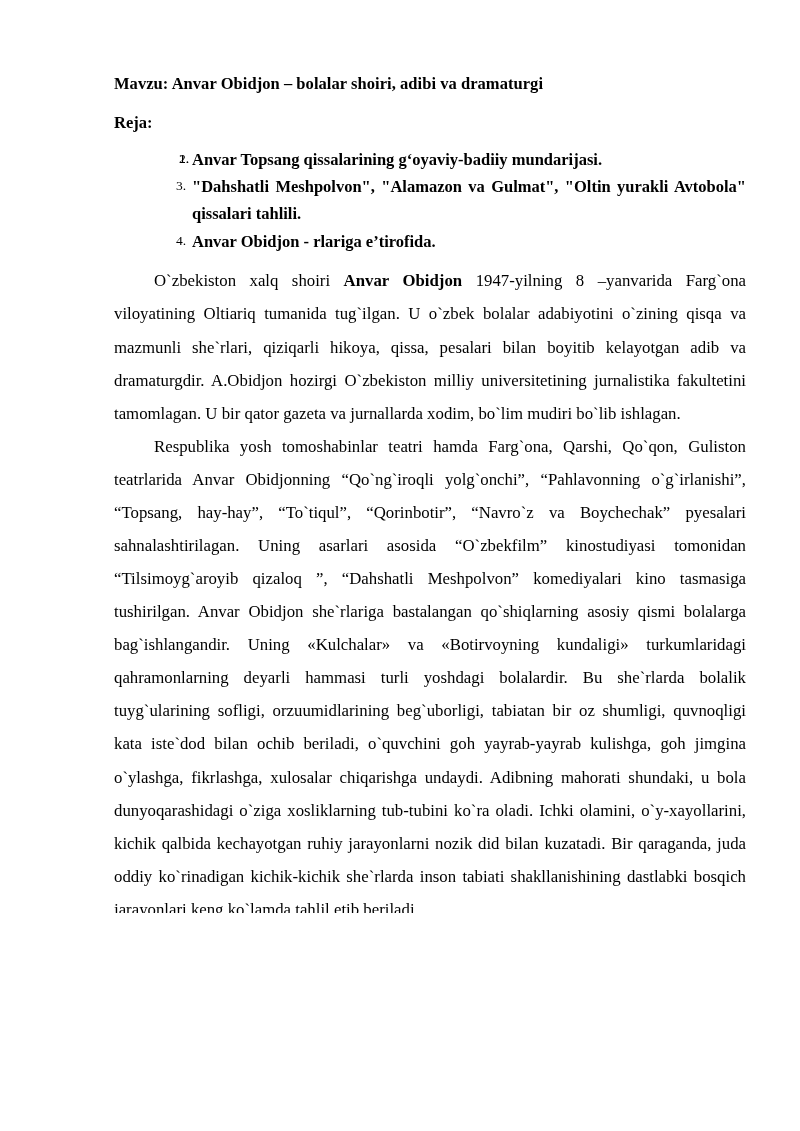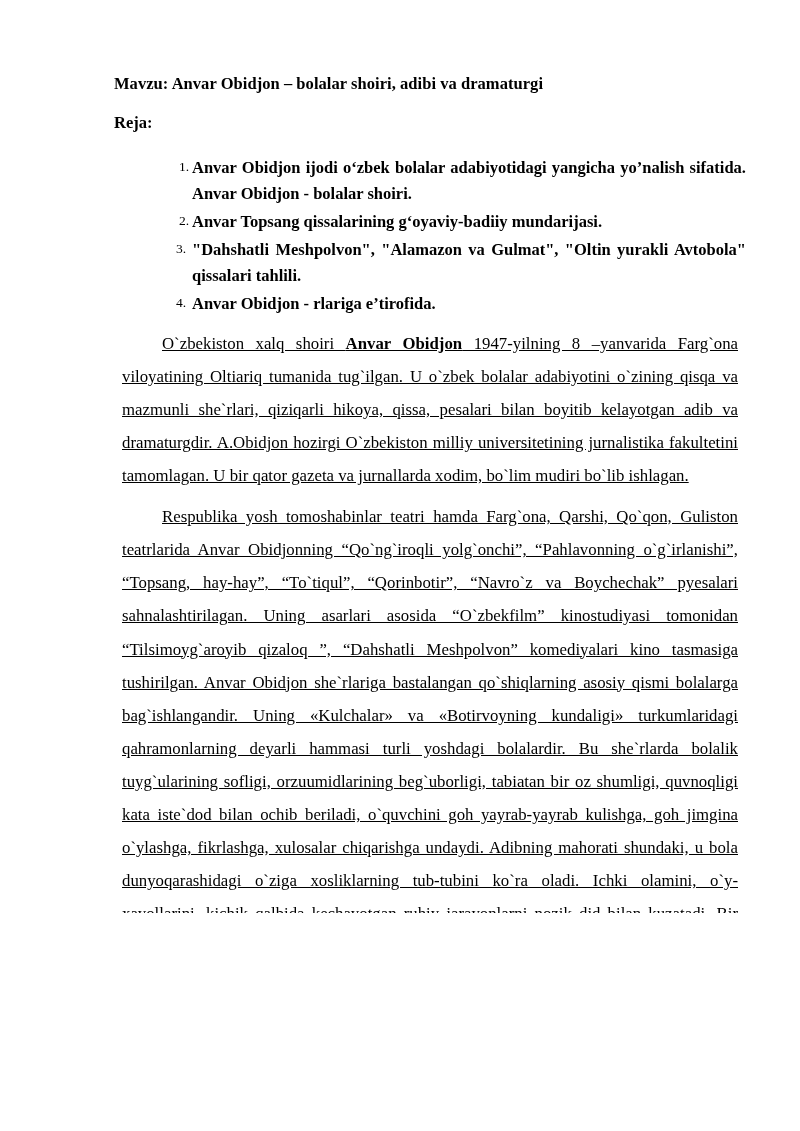--- a/index.html
+++ b/index.html
@@ -29,21 +29,21 @@
     font-size: 16.5px;
     font-weight: bold;
     line-height: 1.5;
     margin: 0 0 14px 0;
     letter-spacing: 0.05px;
   }
   .subheading {
     font-size: 16.5px;
     font-weight: bold;
     line-height: 1.5;
-    margin: 0 0 19px 0;
+    margin: 0 0 11px 0;
   }
   ol.reja-list {
     list-style: none;
     margin: 0 0 0 0;
     padding: 0;
   }
   ol.reja-list > li {
     position: relative;
     font-size: 16.5px;
     font-weight: bold;
@@ -63,24 +63,23 @@
     font-weight: normal;
   }
   ol.reja-list > li.wide .num {
     left: 56px;
   }
   .para {
     font-size: 16.8px;
     line-height: 1.97;
     text-align: justify;
     text-justify: inter-word;
-    margin: 8px;
+    margin: 0;
     text-indent: 40px;
     hyphens: none;
-    text-decoration: underline;
   }
   .para.first {
     margin-top: 9px;
   }
   .para b {
     font-weight: bold;
   }
 </style>
 </head>
 <body>
@@ -88,21 +87,20 @@
 <div class="page">
   <div class="content">
 
     <p class="heading">Mavzu: Anvar Obidjon – bolalar shoiri, adibi va dramaturgi</p>
 
     <p class="subheading">Reja:</p>
 
     <ol class="reja-list">
       <li>
         <span class="num">1.</span>
-        <span>Anvar Obidjon ijodi o‘zbek bolalar adabiyotidagi yangicha yo’nalish sifatida.  Anvar Obidjon - bolalar shoiri.</span>
       </li>
       <li>
         <span class="num">2.</span>
         <span>Anvar Topsang qissalarining g‘oyaviy-badiiy mundarijasi.</span>
       </li>
       <li class="wide">
         <span class="num">3.</span>
         <span>"Dahshatli Meshpolvon", "Alamazon va Gulmat", "Oltin yurakli Avtobola" qissalari tahlili.</span>
       </li>
       <li class="wide">

